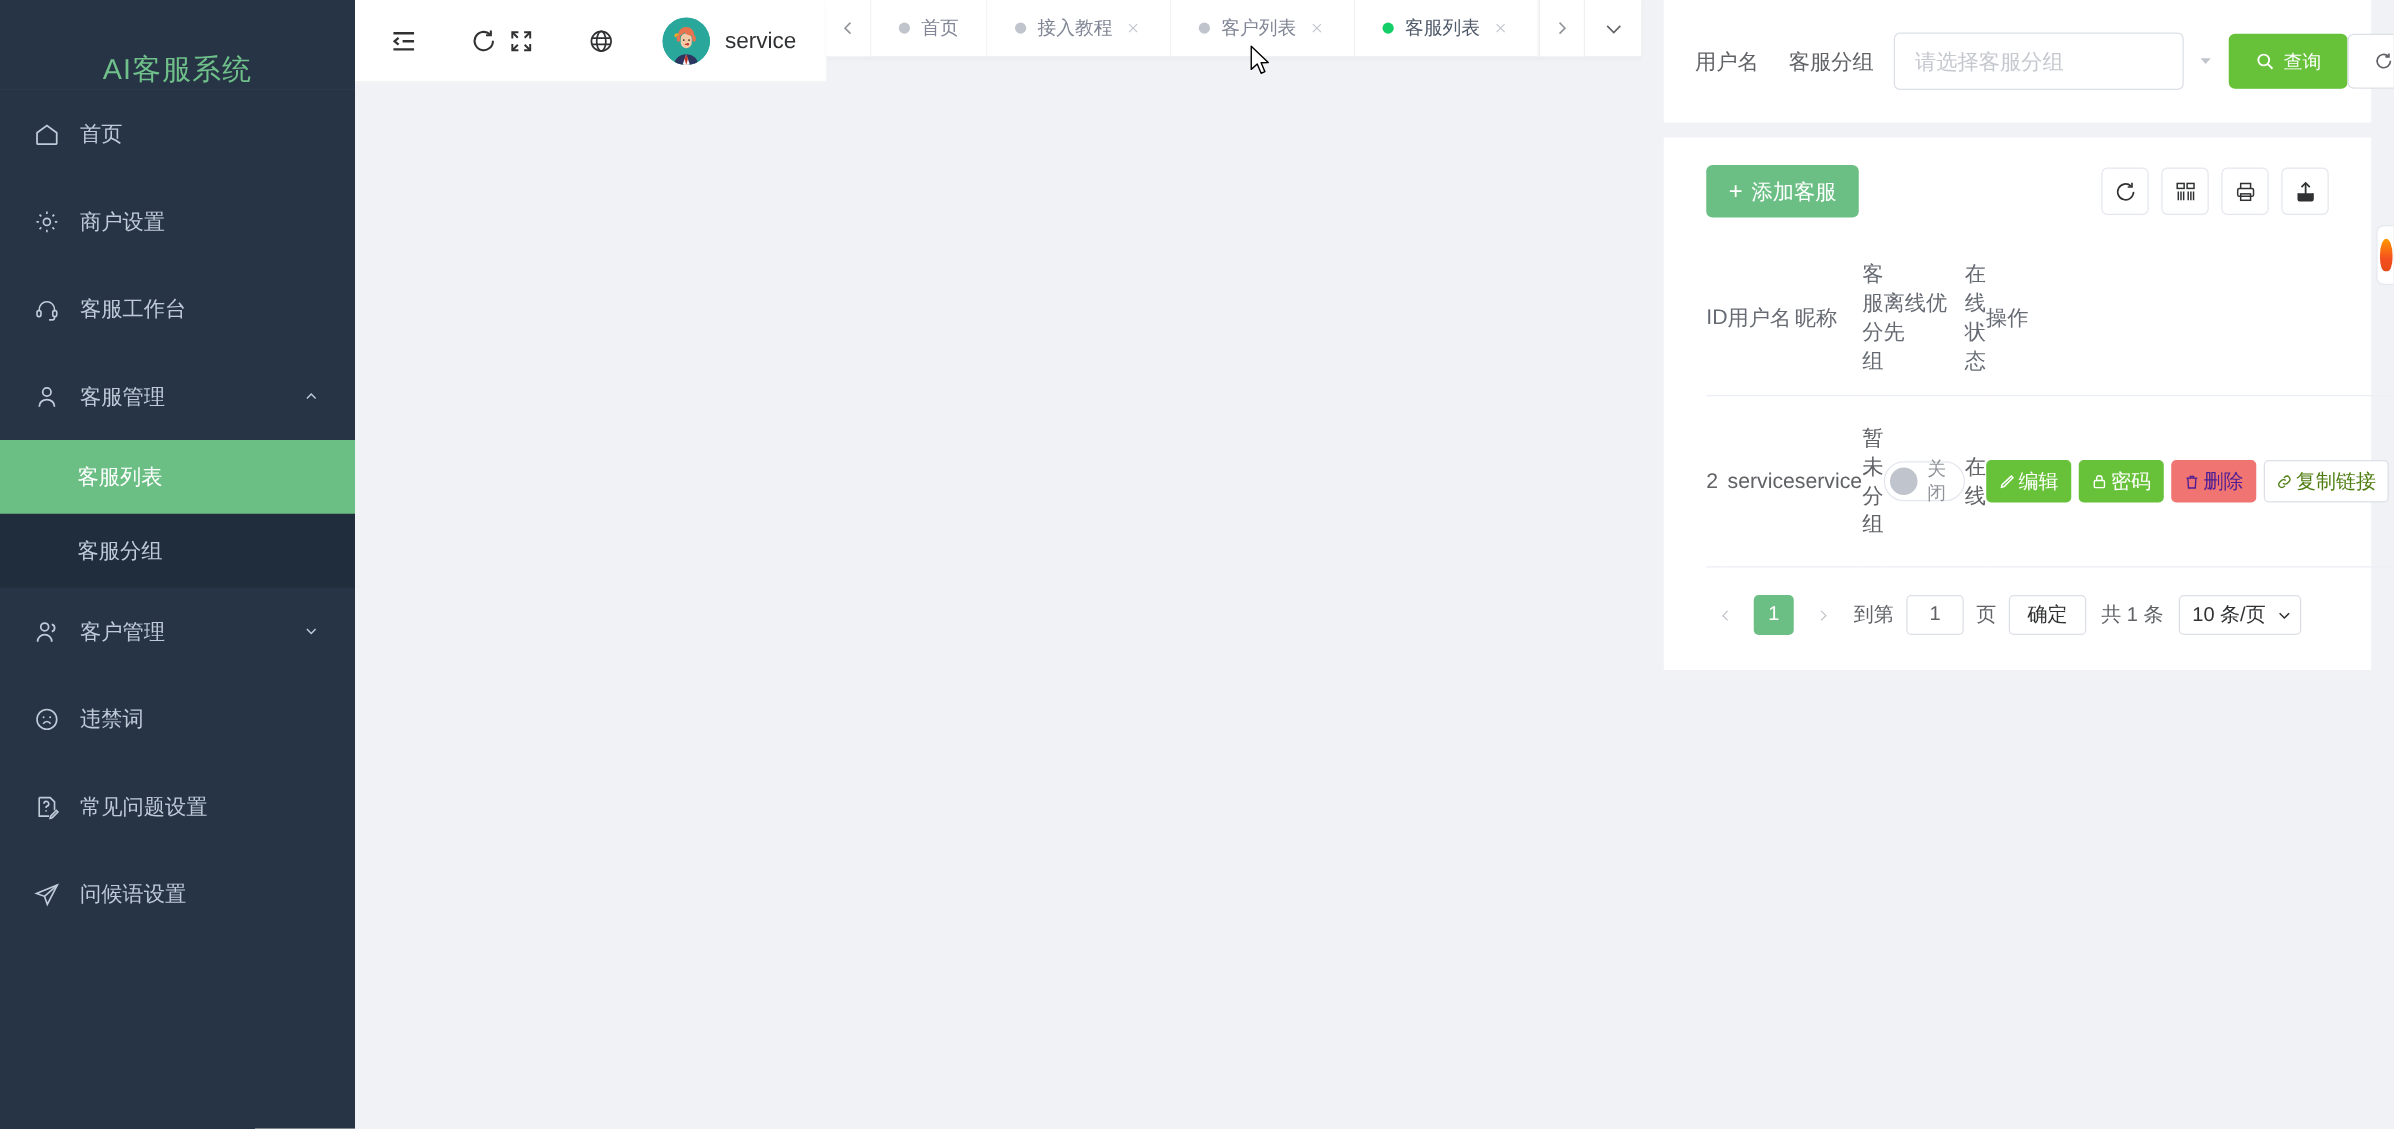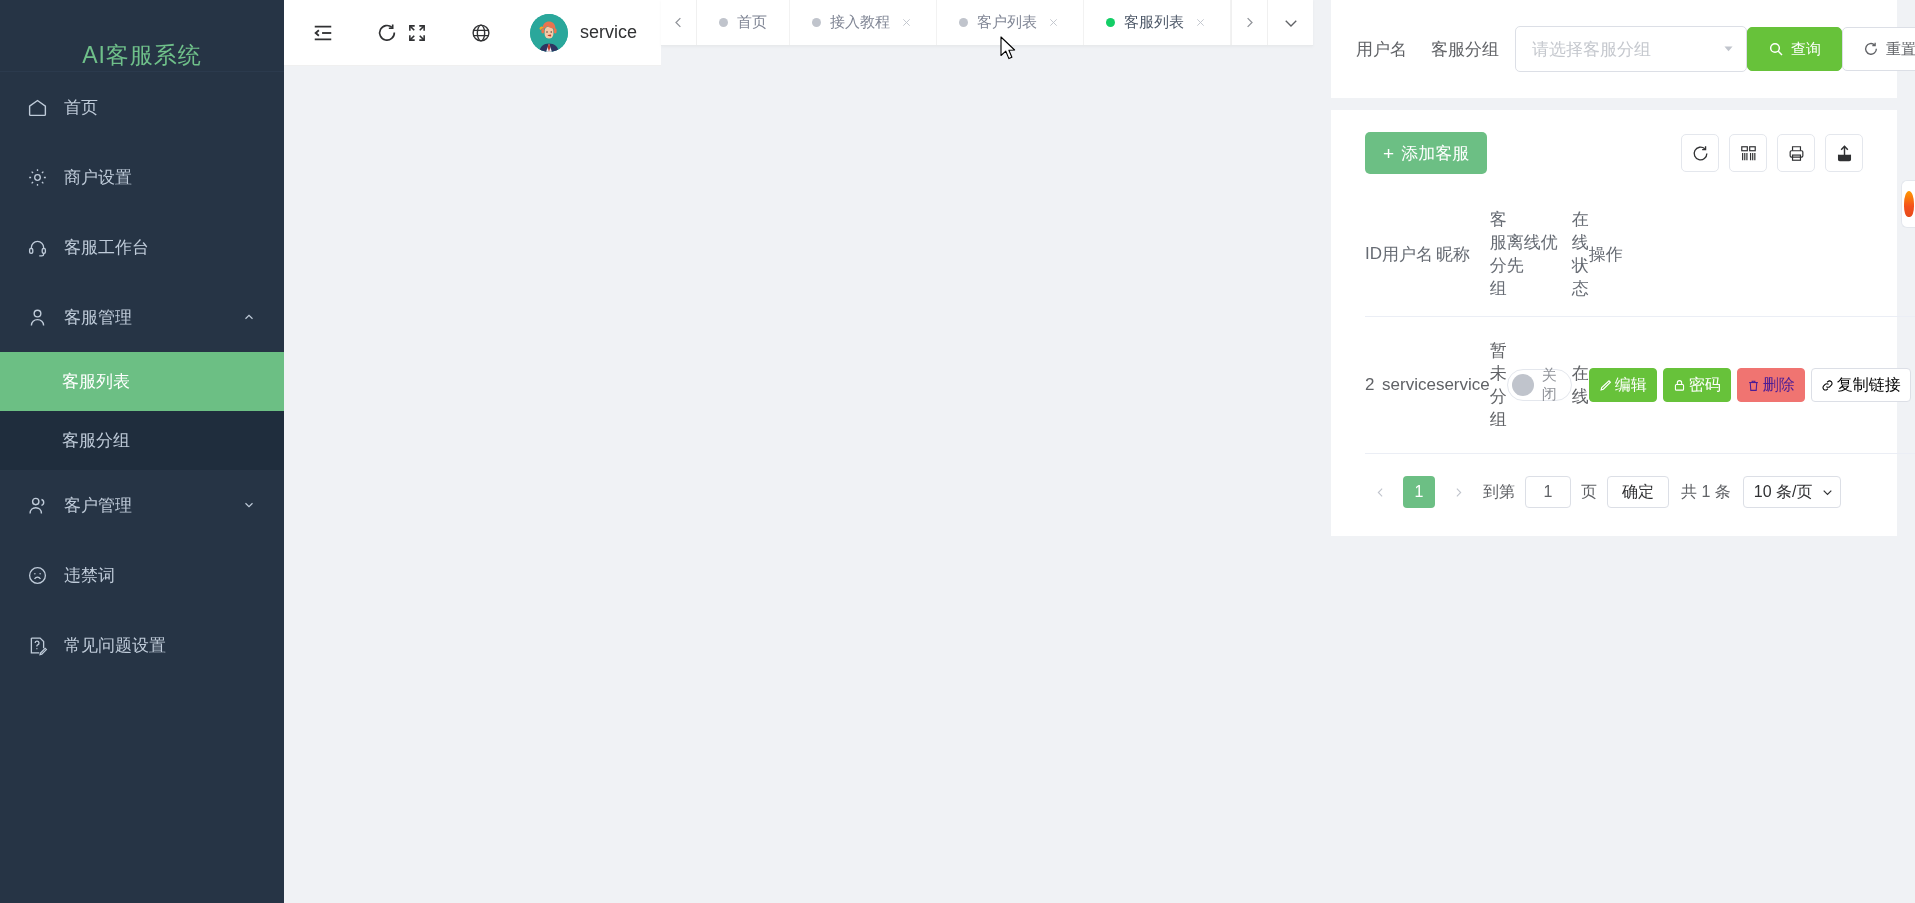--- a/index.html
+++ b/index.html
@@ -121,21 +121,21 @@
     font-size: 17px; color: #606266; width: 92px;
     text-align: right; padding-right: 16px; white-space: nowrap;
   }
   .inp {
     width: 236px; height: 46px; border: 1px solid #dcdfe6; border-radius: 5px;
     padding: 0 16px; font-size: 17px; color: #606266; background: #fff;
     font-family: "Liberation Sans","DejaVu Sans",sans-serif;
     outline: none;
   }
   .inp::placeholder { color: #c5c8ce; }
-  .sel-wrap { position: relative; width: 232px; }
+  .sel-wrap { position: relative; width: 268px; }
   .sel {
     width: 232px; height: 46px; border: 1px solid #dcdfe6; border-radius: 5px;
     padding: 0 34px 0 16px; font-size: 17px; color: #c5c8ce; background: #fff;
     display: flex; align-items: center; cursor: pointer;
   }
   .sel-arrow {
     position: absolute; right: 12px; top: 50%; transform: translateY(-50%);
     color: #c0c4cc; pointer-events: none;
   }
   .sel-arrow svg { width: 13px; height: 13px; display:block;}
@@ -204,21 +204,21 @@
   .ops { display: flex; gap: 6px; justify-content: flex-start; }
   .op-btn {
     height: 34px; border-radius: 4px; font-size: 16px; padding: 0 9px;
     display: inline-flex; align-items: center; gap: 3px; cursor: pointer;
     border: 1px solid transparent; white-space: nowrap;
     font-family: "Liberation Sans","DejaVu Sans",sans-serif;
   }
   .op-btn svg { width: 13px; height: 13px; display:block;}
   .op-green { background: #67c23a; color: #fff; border-color: #67c23a; }
   .op-red { background: #f07471; color: #4c1d95; border-color: #f07471; }
-  .op-white { background: #fff; color: #000000; border-color: #dcdfe6; }
+  .op-white { background: #fff; color: #4d7c0f; border-color: #dcdfe6; }
 
   .pager {
     display: flex; align-items: center; gap: 8px; margin-top: 22px;
     font-size: 16px; color: #606266;
   }
   .pg-arrow {
     width: 30px; height: 30px; display: inline-flex; align-items: center;
     justify-content: center; color: #c0c4cc; cursor: pointer;
   }
   .pg-arrow svg { width: 13px; height: 13px; }
@@ -370,20 +370,29 @@
               <path d="M5 3.5v17h9"></path>
               <path d="M9.3 9.2a2.2 2.2 0 1 1 2.9 2.1c-.6.2-.9.7-.9 1.3v.5"></path>
               <circle cx="11.3" cy="15.6" r="0.8" fill="currentColor" stroke="none"></circle>
               <path d="M15.5 20.5l5.2-5.2 1.4 1.4-5.2 5.2-1.9.5z"></path>
             </svg>
         </span>
         <span class="nav-label">常见问题设置</span>
       </div>
 
 
+      <div class="nav-item">
+        <span class="ico">
+          <svg viewBox="0 0 24 24" fill="none" stroke="currentColor" stroke-width="1.5">
+              <path d="M21.5 3.5 2.5 11.2l7.3 2.6 2.6 7.3z"></path>
+              <path d="M9.8 13.8 21.5 3.5"></path>
+            </svg>
+        </span>
+        <span class="nav-label">问候语设置</span>
+      </div>
 
     </nav>
   </aside>
 
   <div class="main">
 
     <div class="topbar">
       <div class="topbar-left">
         <span class="top-icon-btn">
           <svg viewBox="0 0 24 24" fill="none" stroke="currentColor" stroke-width="2">

